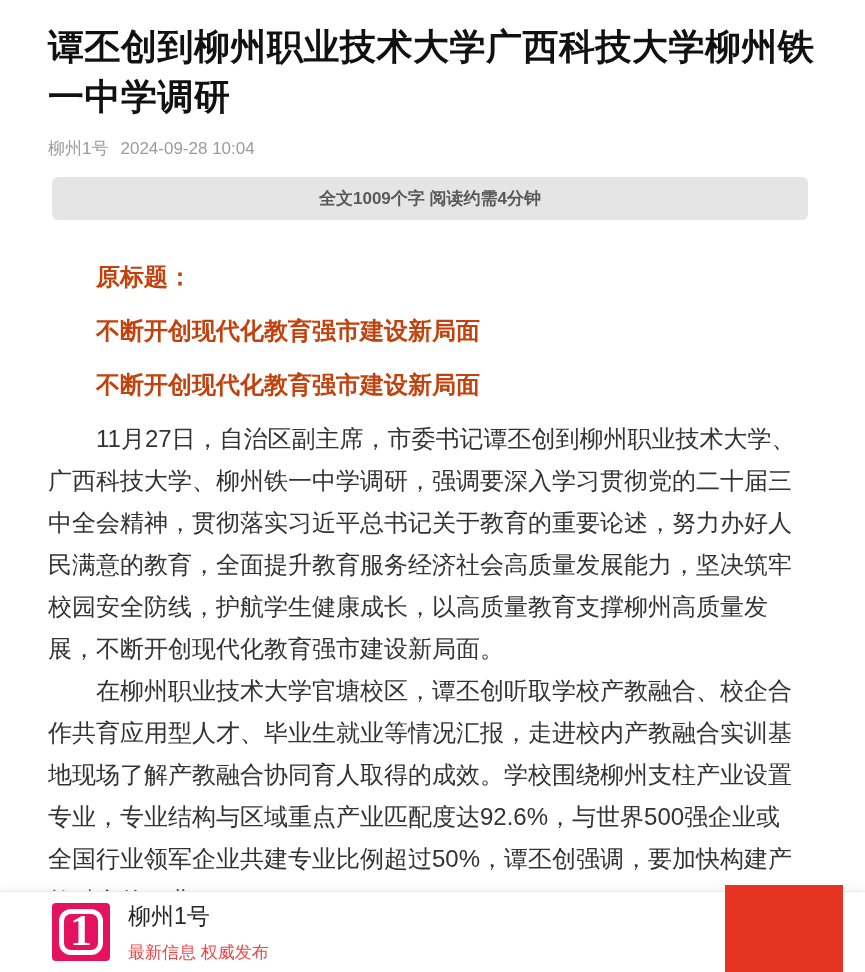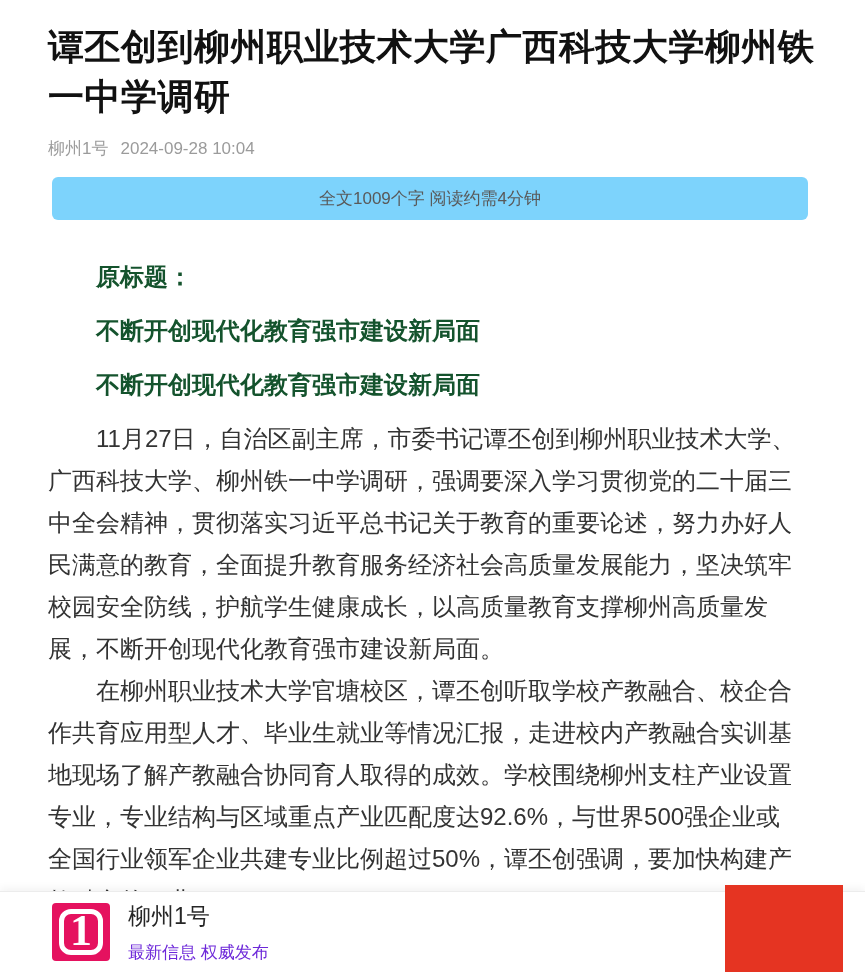--- a/index.html
+++ b/index.html
@@ -49,21 +49,21 @@
 
   
   .article{
     margin-top:36px;
     width:756px;
     font-size:24px;
     line-height:42px;
     color:#333333;
   }
   .article p{margin:0;text-indent:2em;}
-  .article p.bold{font-weight:700;margin-bottom:12px;color:#14532d;}
+  .article p.bold{font-weight:700;margin-bottom:12px;color:#c2410c;}
   .article p.normal{margin-bottom:0;}
 
   
   .footer-bar{
     position:absolute;
     left:0;bottom:0;
     width:865px;height:80px;
     background:#ffffff;
     border-top:1px solid #ececec;
     box-shadow:0 -3px 8px rgba(0,0,0,0.05);
@@ -103,21 +103,21 @@
   .account-text{margin-left:18px;}
   .account-name{
     font-size:23px;
     color:#262626;
     font-weight:500;
     line-height:28px;
   }
   .account-desc{
     margin-top:13px;
     font-size:17px;
-    color:#6d28d9;
+    color:#ef4444;
     line-height:20px;
   }
 
   
   .red-overlay{
     position:absolute;
     left:725px;
     top:885px;
     width:118px;
     height:87px;
@@ -130,21 +130,21 @@
 
 <div class="page">
 
   <h1 class="article-title">谭丕创到柳州职业技术大学广西科技大学柳州铁一中学调研</h1>
 
   <div class="byline">
     <span>柳州1号</span>
     <span>2024-09-28 10:04</span>
   </div>
 
-  <div class="meta-bar" style="background: #7dd3fc;">
+  <div class="meta-bar" style="background: #e5e5e5; font-weight: bold;">
     <span>全文1009个字 阅读约需4分钟</span>
   </div>
 
   <div class="article">
       <p class="bold">原标题：</p>
       <p class="bold">不断开创现代化教育强市建设新局面</p>
       <p class="bold">不断开创现代化教育强市建设新局面</p>
       <p class="normal">11月27日，自治区副主席，市委书记谭丕创到柳州职业技术大学、广西科技大学、柳州铁一中学调研，强调要深入学习贯彻党的二十届三中全会精神，贯彻落实习近平总书记关于教育的重要论述，努力办好人民满意的教育，全面提升教育服务经济社会高质量发展能力，坚决筑牢校园安全防线，护航学生健康成长，以高质量教育支撑柳州高质量发展，不断开创现代化教育强市建设新局面。</p>
       <p class="normal">在柳州职业技术大学官塘校区，谭丕创听取学校产教融合、校企合作共育应用型人才、毕业生就业等情况汇报，走进校内产教融合实训基地现场了解产教融合协同育人取得的成效。学校围绕柳州支柱产业设置专业，专业结构与区域重点产业匹配度达92.6%，与世界500强企业或全国行业领军企业共建专业比例超过50%，谭丕创强调，要加快构建产教融合的职业</p>
     </div>

